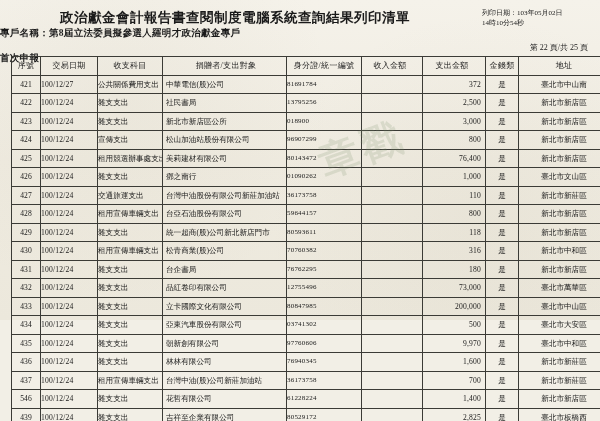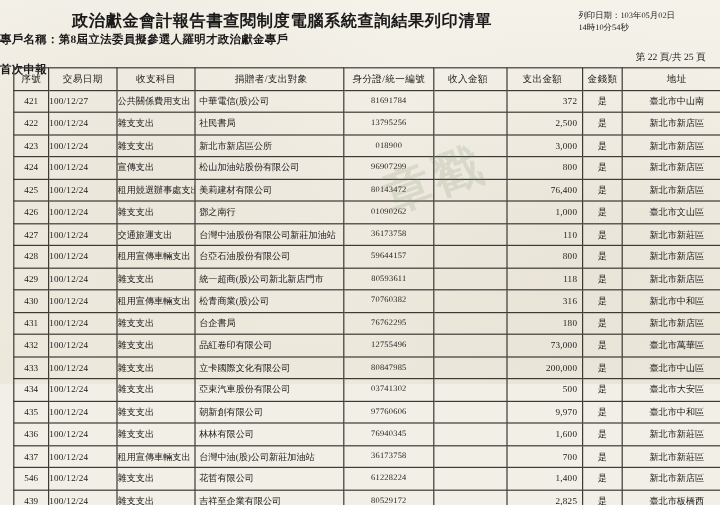--- a/index.html
+++ b/index.html
@@ -91,21 +91,21 @@
   table.ledger th {
     font-weight: normal;
     font-size: 8px;
     text-align: center;
     letter-spacing: 0.3px;
   }
   .c-seq      { width: 28px;  text-align: center; }
   .c-date     { width: 56px;  text-align: left; font-family: "Liberation Serif", serif; }
   .c-acct     { width: 64px;  text-align: left; }
   .c-party    { width: 120px; text-align: left; padding-left: 3px !important; }
-  .c-id       { width: 74px;  text-align: center; font-size: 7px; }
+  .c-id       { width: 74px;  font-size: 7px; }
   .c-income   { width: 56px;  text-align: right; padding-right: 4px !important; }
   .c-expense  { width: 58px;  text-align: right; padding-right: 4px !important; }
   .c-gold     { width: 32px;  text-align: center; }
   .c-addr     { width: 90px;  text-align: center; }
 
   td.num { font-family: "Liberation Serif", serif; letter-spacing: 0.2px; }
 
   .footnote {
     position: absolute;
     left: 22px;

